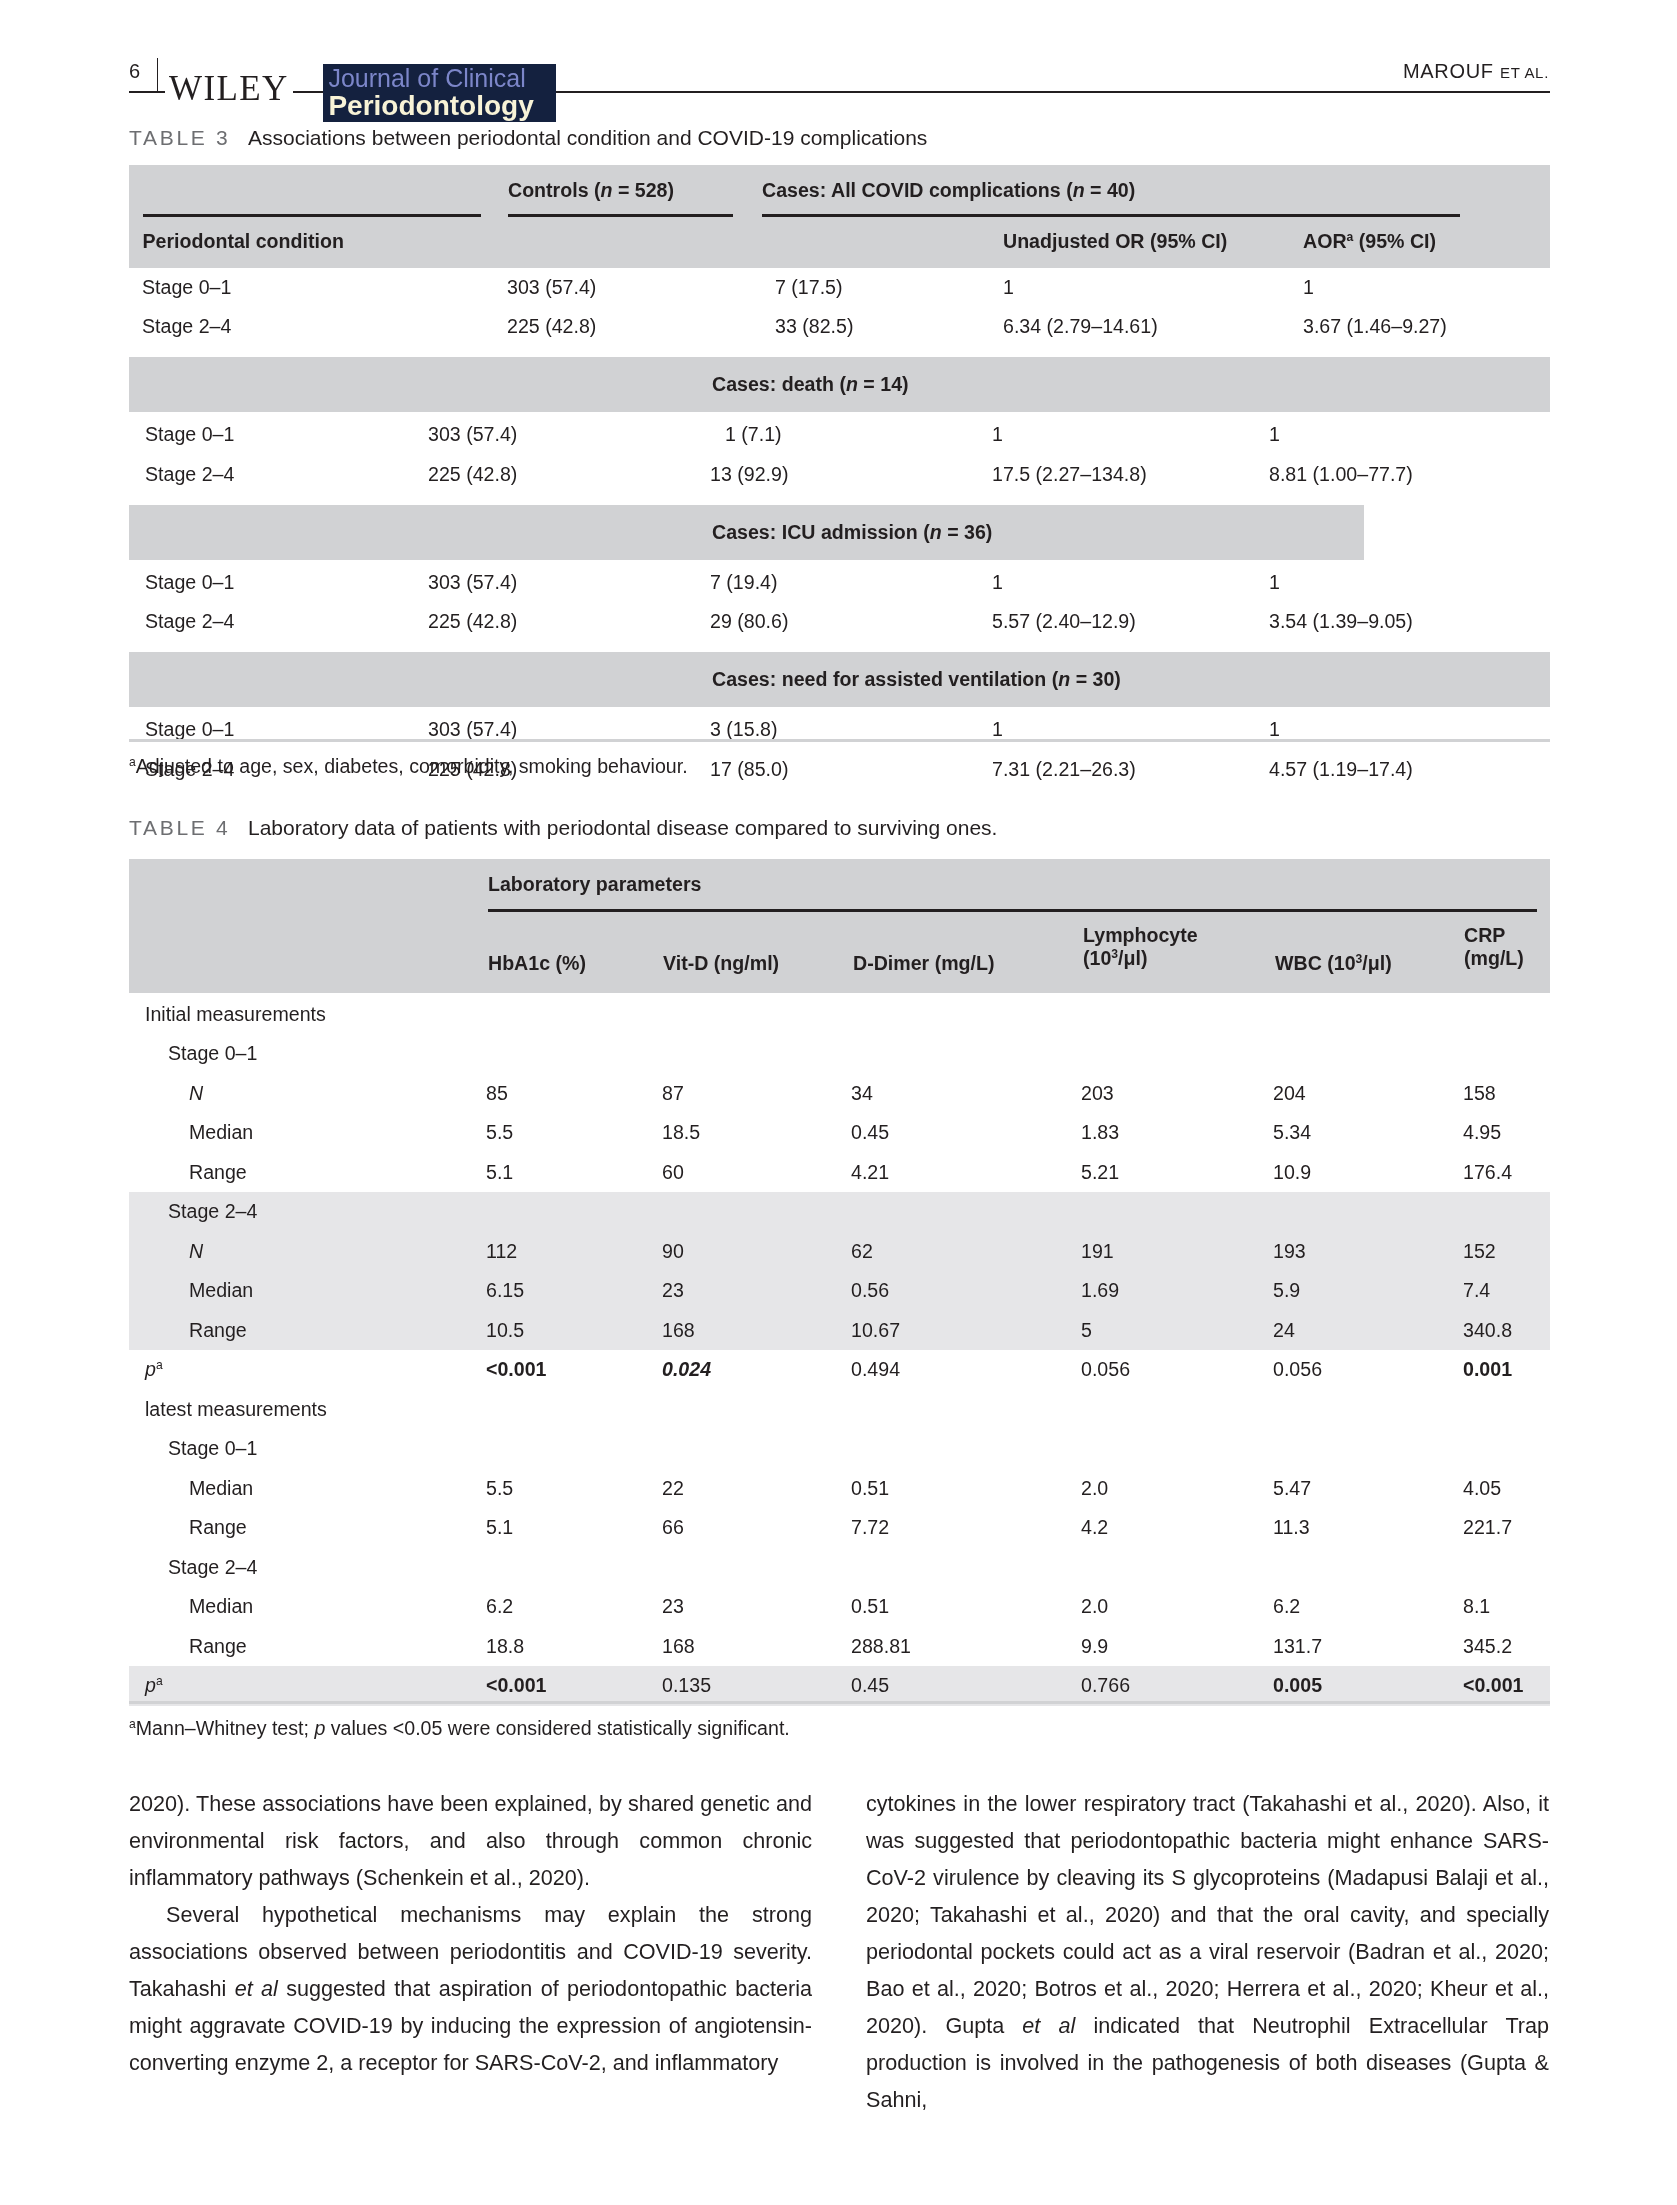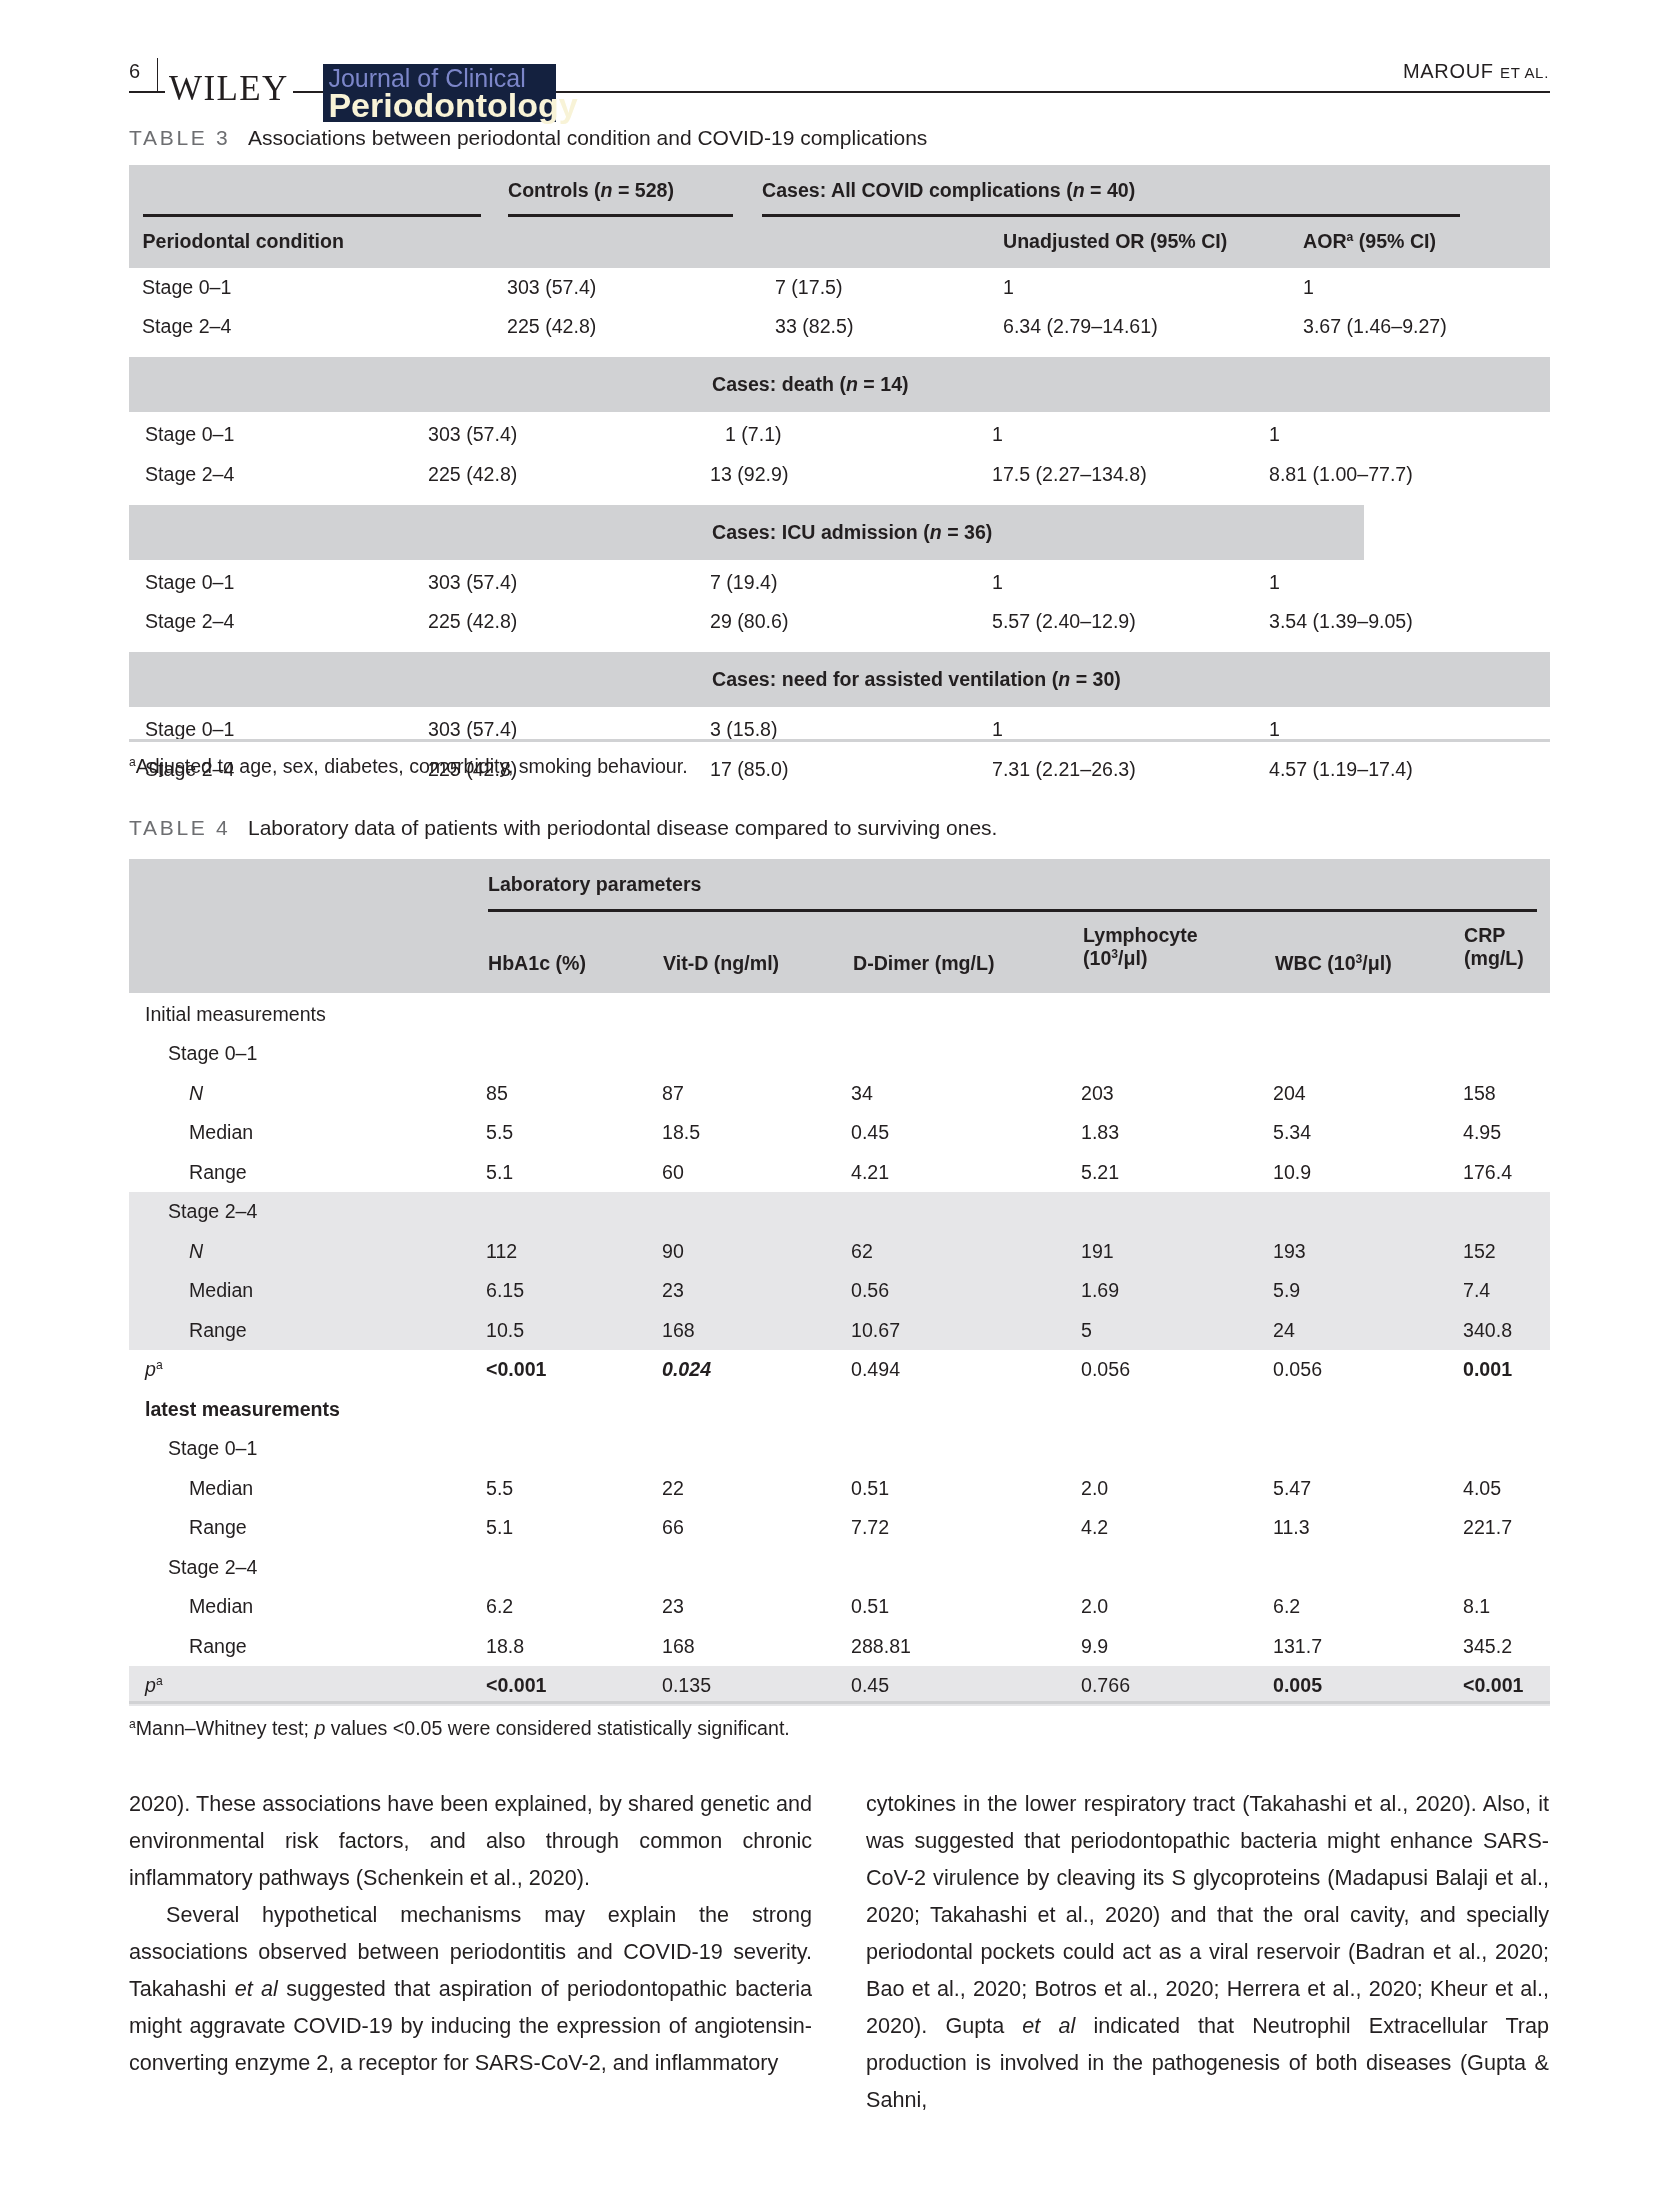--- a/index.html
+++ b/index.html
@@ -6,21 +6,21 @@
   body { width: 1678px; height: 2205px; position: relative; font-family: "Liberation Sans", sans-serif; color: #231f20; overflow: hidden; }
   .abs { position: absolute; }
 
   
   .page-num { left: 129px; top: 60px; font-size: 20px; color: #231f20; }
   .page-vrule { left: 157px; top: 58px; width: 1.4px; height: 35px; background: #231f20; }
   .header-rule { left: 129px; top: 91px; width: 1421px; height: 2px; background: #231f20; }
   .wiley { left: 165px; top: 69px; font-family: "Liberation Serif", serif; font-size: 35px; letter-spacing: 1.4px; background: #fff; padding: 0 4px; line-height: 39px; }
   .journal-logo { left: 323px; top: 64px; width: 233px; height: 58px; background: #14213f; }
   .journal-logo .l1 { position: absolute; left: 5.4px; top: 1.4px; font-size: 25px; color: #7c86c9; line-height: 27px; white-space: nowrap; }
-  .journal-logo .l2 { position: absolute; left: 5.4px; top: 28px; font-size: 34px; font-weight: bold; color: #f8f3d7; line-height: 27px; white-space: nowrap; }
+  .journal-logo .l2 { position: absolute; left: 5.4px; top: 28px; font-size: 28px; font-weight: bold; color: #f8f3d7; line-height: 27px; white-space: nowrap; }
   .running-head { right: 129px; top: 60px; font-size: 20px; letter-spacing: 0.7px; }
   .running-head small { font-size: 15px; }
 
   
   .caption { left: 129px; font-size: 21px; white-space: nowrap; }
   .caption .tlabel { color: #6d6e71; letter-spacing: 2.7px; margin-right: 17.6px; }
 
   .grey { background: #d1d2d4; }
   .lightgrey { background: #e6e6e8; }
   .rule { height: 2.7px; background: #231f20; }
@@ -184,21 +184,21 @@
     <div class="cell" style="left:1081px; top:1319px;">5</div>
     <div class="cell" style="left:1273px; top:1319px;">24</div>
     <div class="cell" style="left:1463px; top:1319px;">340.8</div>
     <div class="cell" style="left:145px; top:1358px;"><span class="it">p</span><sup>a</sup></div>
     <div class="cell b" style="left:486px; top:1358px;">&lt;0.001</div>
     <div class="cell b" style="left:662px; top:1358px;font-style:italic;">0.024</div>
     <div class="cell" style="left:851px; top:1358px;">0.494</div>
     <div class="cell" style="left:1081px; top:1358px;">0.056</div>
     <div class="cell" style="left:1273px; top:1358px;">0.056</div>
     <div class="cell b" style="left:1463px; top:1358px;">0.001</div>
-    <div class="cell" style="left:145px; top:1398px;font-weight:bold;">latest measurements</div>
+    <div class="cell" style="left:145px; top:1398px;">latest measurements</div>
     <div class="cell" style="left:168px; top:1437px;">Stage 0–1</div>
     <div class="cell" style="left:189px; top:1477px;">Median</div>
     <div class="cell" style="left:486px; top:1477px;">5.5</div>
     <div class="cell" style="left:662px; top:1477px;">22</div>
     <div class="cell" style="left:851px; top:1477px;">0.51</div>
     <div class="cell" style="left:1081px; top:1477px;">2.0</div>
     <div class="cell" style="left:1273px; top:1477px;">5.47</div>
     <div class="cell" style="left:1463px; top:1477px;">4.05</div>
     <div class="cell" style="left:189px; top:1516px;">Range</div>
     <div class="cell" style="left:486px; top:1516px;">5.1</div>

